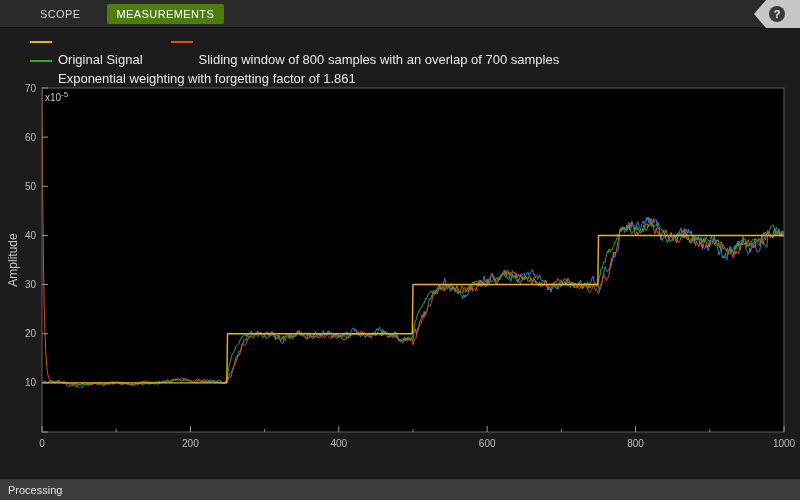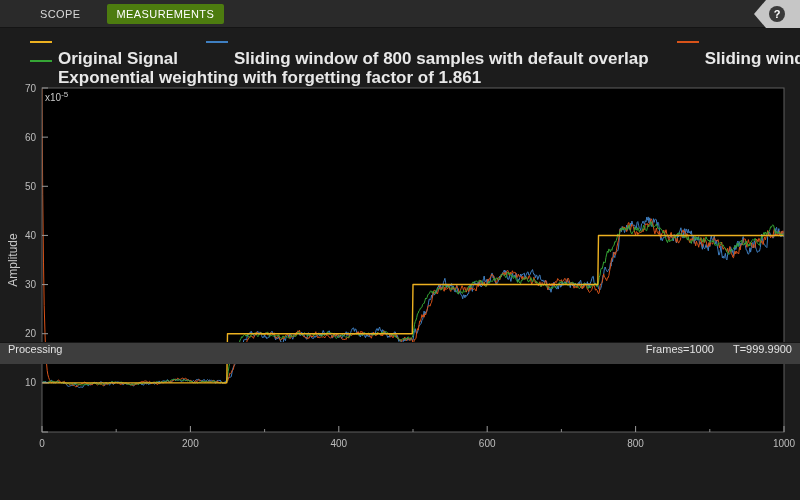--- a/index.html
+++ b/index.html
@@ -1,18 +1,18 @@
 <!DOCTYPE html>
 <html><head>
 <meta charset="utf-8">
 <style>
   *{margin:0;padding:0;box-sizing:border-box;}
   html,body{width:800px;height:500px;overflow:hidden;background:#1c1c1c;
     font-family:"Liberation Sans",sans-serif;}
-  .window{position:relative;width:800px;height:364px;background:#1c1c1c;}
+  .window{position:relative;width:800px;height:500px;background:#1c1c1c;}
 
   
   .toolstrip{position:absolute;top:0;left:0;right:0;height:28px;background:#2a2a2a;
     display:flex;align-items:center;padding-left:30px;gap:16px;border-bottom:1px solid #141414;}
   .tab{font-size:11px;color:#d8d8d8;letter-spacing:.4px;padding:4px 10px;cursor:pointer;white-space:nowrap;}
   .tab.active{background:#4d7c0f;color:#fff;border-radius:2px;}
   .help-area{position:absolute;right:0;top:0;width:46px;height:28px;background:#c6c6c6;
     clip-path:polygon(12px 0,46px 0,46px 28px,12px 28px,0 14px);
     display:flex;align-items:center;justify-content:center;cursor:pointer;}
   .help-circle{width:16px;height:16px;border-radius:50%;background:#3a3a3a;color:#fff;
@@ -20,34 +20,34 @@
 
   
   .figure{position:absolute;top:28px;left:0;width:800px;height:450px;background:#1c1c1c;}
   svg{position:absolute;top:0;left:0;}
 
   .legend{position:absolute;top:5px;left:30px;z-index:3;}
   .lrow{display:flex;gap:28px;height:18px;align-items:center;}
   .lrow + .lrow{margin-top:1px;}
   .litem{display:flex;align-items:center;gap:6px;cursor:pointer;}
   .swatch{width:22px;height:2px;display:inline-block;background:#888;}
-  .ltext{font-size:17px;font-weight:bold;color:#e8e8e8;white-space:nowrap;margin-top:34px;}
+  .ltext{font-size:13px;font-weight:normal;color:#e8e8e8;white-space:nowrap;margin-top:34px;}
 
   .chart-title{position:absolute;top:44px;left:42px;width:742px;text-align:center;
     font-size:12px;color:#d4d4d4;z-index:3;}
   .y-exp{position:absolute;top:62px;left:45px;font-size:10px;color:#c8c8c8;z-index:3;}
   .y-exp sup{font-size:8px;}
   .ylabel{position:absolute;left:-87px;top:225px;width:200px;text-align:center;
     transform:rotate(-90deg);font-size:12px;color:#c8c8c8;z-index:3;}
   .xlabel{position:absolute;top:428px;left:42px;width:742px;text-align:center;
     font-size:12px;color:#c8c8c8;z-index:3;}
 
   
   .statusbar{position:absolute;bottom:0;left:0;right:0;height:22px;background:#3d3d3d;
-    border-top:1px solid #161616;display:flex;justify-content:space-between;
+    border-top:1px solid #161616;display:flex;align-items:center;justify-content:space-between;
     padding:0 8px;font-size:11px;color:#e2e2e2;}
   .statusbar .right span{margin-left:16px;}
 </style>
 </head>
 <body>
 
 <div class="window">
 
   <div class="toolstrip">
     <div class="tab">SCOPE</div>
@@ -107,41 +107,33 @@
         <text x="36" y="63.5" text-anchor="end" fill="#bdbdbd" font-size="10px">70</text>
       </svg>
 
     <div class="legend">
       <div class="lrow">
         <div class="litem">
           <span class="swatch" style="background: rgb(237, 177, 32);"></span>
           <span class="ltext">Original Signal</span>
         </div>
         <div class="litem">
-          <span class="swatch" style="background: rgb(63, 127, 193);"></span>
-          <span class="ltext">Sliding window of 800 samples with default overlap</span>
-        </div>
-        <div class="litem">
           <span class="swatch" style="background: rgb(217, 83, 25);"></span>
           <span class="ltext">Sliding window of 800 samples with an overlap of 700 samples</span>
         </div>
       </div>
       <div class="lrow">
         <div class="litem">
           <span class="swatch" style="background: rgb(53, 165, 53);"></span>
           <span class="ltext">Exponential weighting with forgetting factor of 1.861</span>
         </div>
       </div>
     </div>
 
     <div class="y-exp"><span>x10</span><sup>-5</sup></div>
     <div class="ylabel">Amplitude</div>
   </div>
 
   <div class="statusbar">
     <span>Processing</span>
-    <span class="right">
-      <span>Frames=1000</span>
-      <span>T=999.9900</span>
-    </span>
   </div>
 
 </div>
 
 </body></html>

